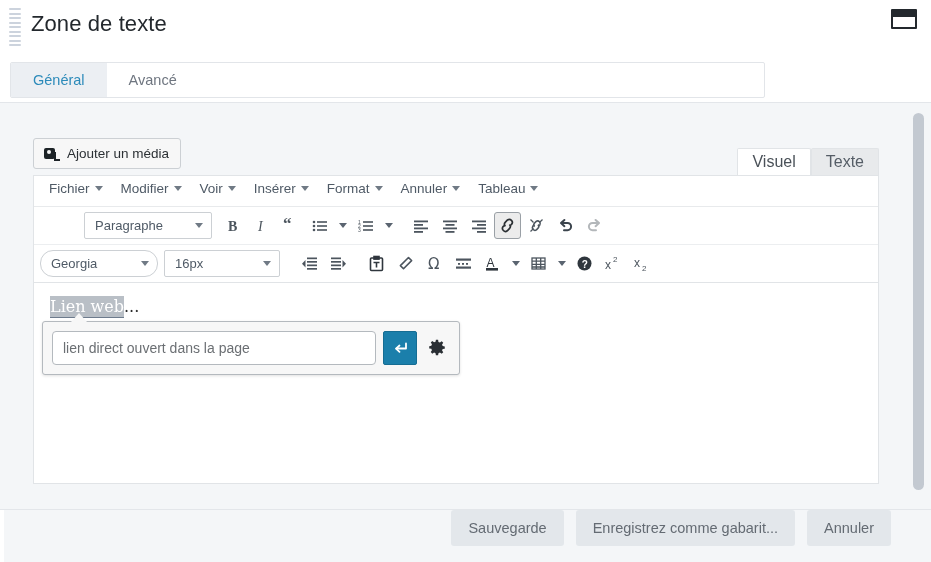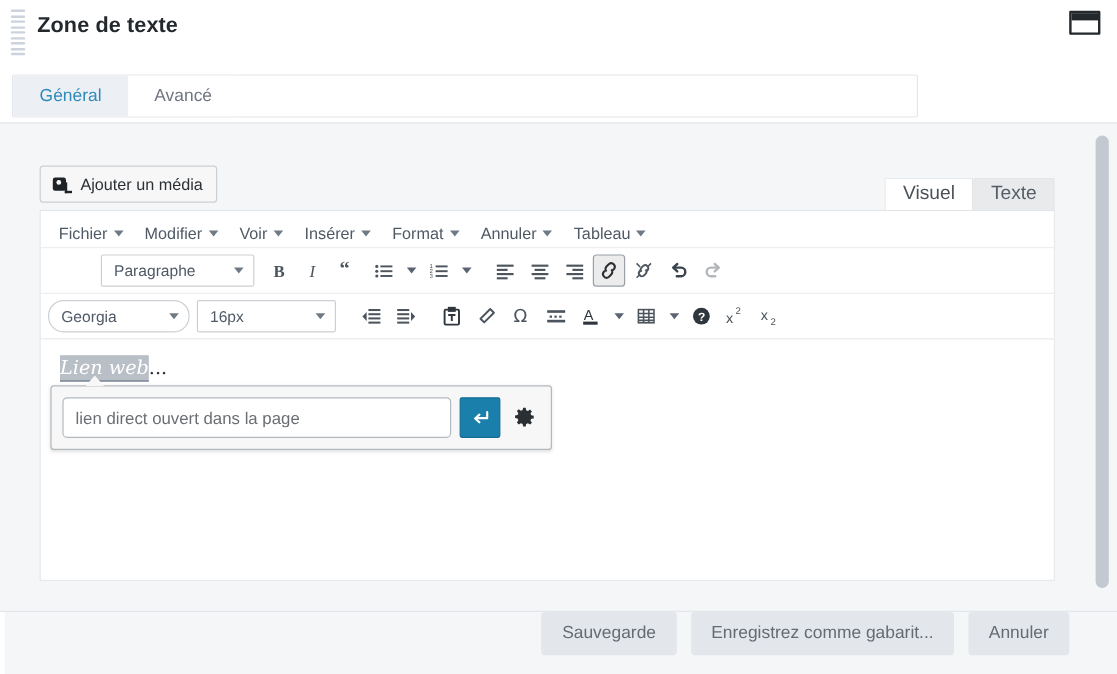--- a/index.html
+++ b/index.html
@@ -37,22 +37,22 @@
   }
   .drag-handle i {
     display: block;
     height: 2px;
     background: #ccd3dd;
     border-radius: 1px;
   }
   .page-title {
     position: absolute;
     left: 31px; top: 11px;
-    font-size: 18px;
-    font-weight: bold;
+    font-size: 22px;
+    font-weight: normal;
     color: #23282d;
     letter-spacing: .1px;
     white-space: nowrap;
   }
   .window-icon {
     position: absolute;
     right: 14px; top: 9px;
     width: 26px; height: 20px;
     border: 2px solid #23282d;
     background: #ffffff;
@@ -202,21 +202,21 @@
 
   
   .ed-box {
     border: 1px solid #e1e4e7;
     background: #ffffff;
   }
 
   .menubar {
     height: 31px;
     display: flex;
-    align-items: flex-end;
+    align-items: flex-start;
     padding-left: 6px;
     border-bottom: 1px solid #e8eaec;
     background: #ffffff;
   }
   .menu-item {
     display: flex; align-items: center; gap: 5px;
     padding: 0 9px;
     height: 24px;
     font-size: 13.5px;
     color: #4f5a66;
@@ -297,21 +297,20 @@
     padding: 14px 16px;
     font-family: "DejaVu Serif", "Liberation Serif", serif;
     font-size: 16px;
     color: #2b2b2b;
   }
   .sel-text {
     background: #b9bfc6;
     color: #ffffff;
     border-bottom: 1px solid #6d7b8d;
     padding: 1px 0;
-    font-style: italic;
   }
   .after-text { color: #2b2b2b; }
 
   
   .link-pop {
     position: absolute;
     left: 8px; top: 38px;
     width: 418px; height: 54px;
     background: #f7f7f7;
     border: 1px solid #b4b9be;

